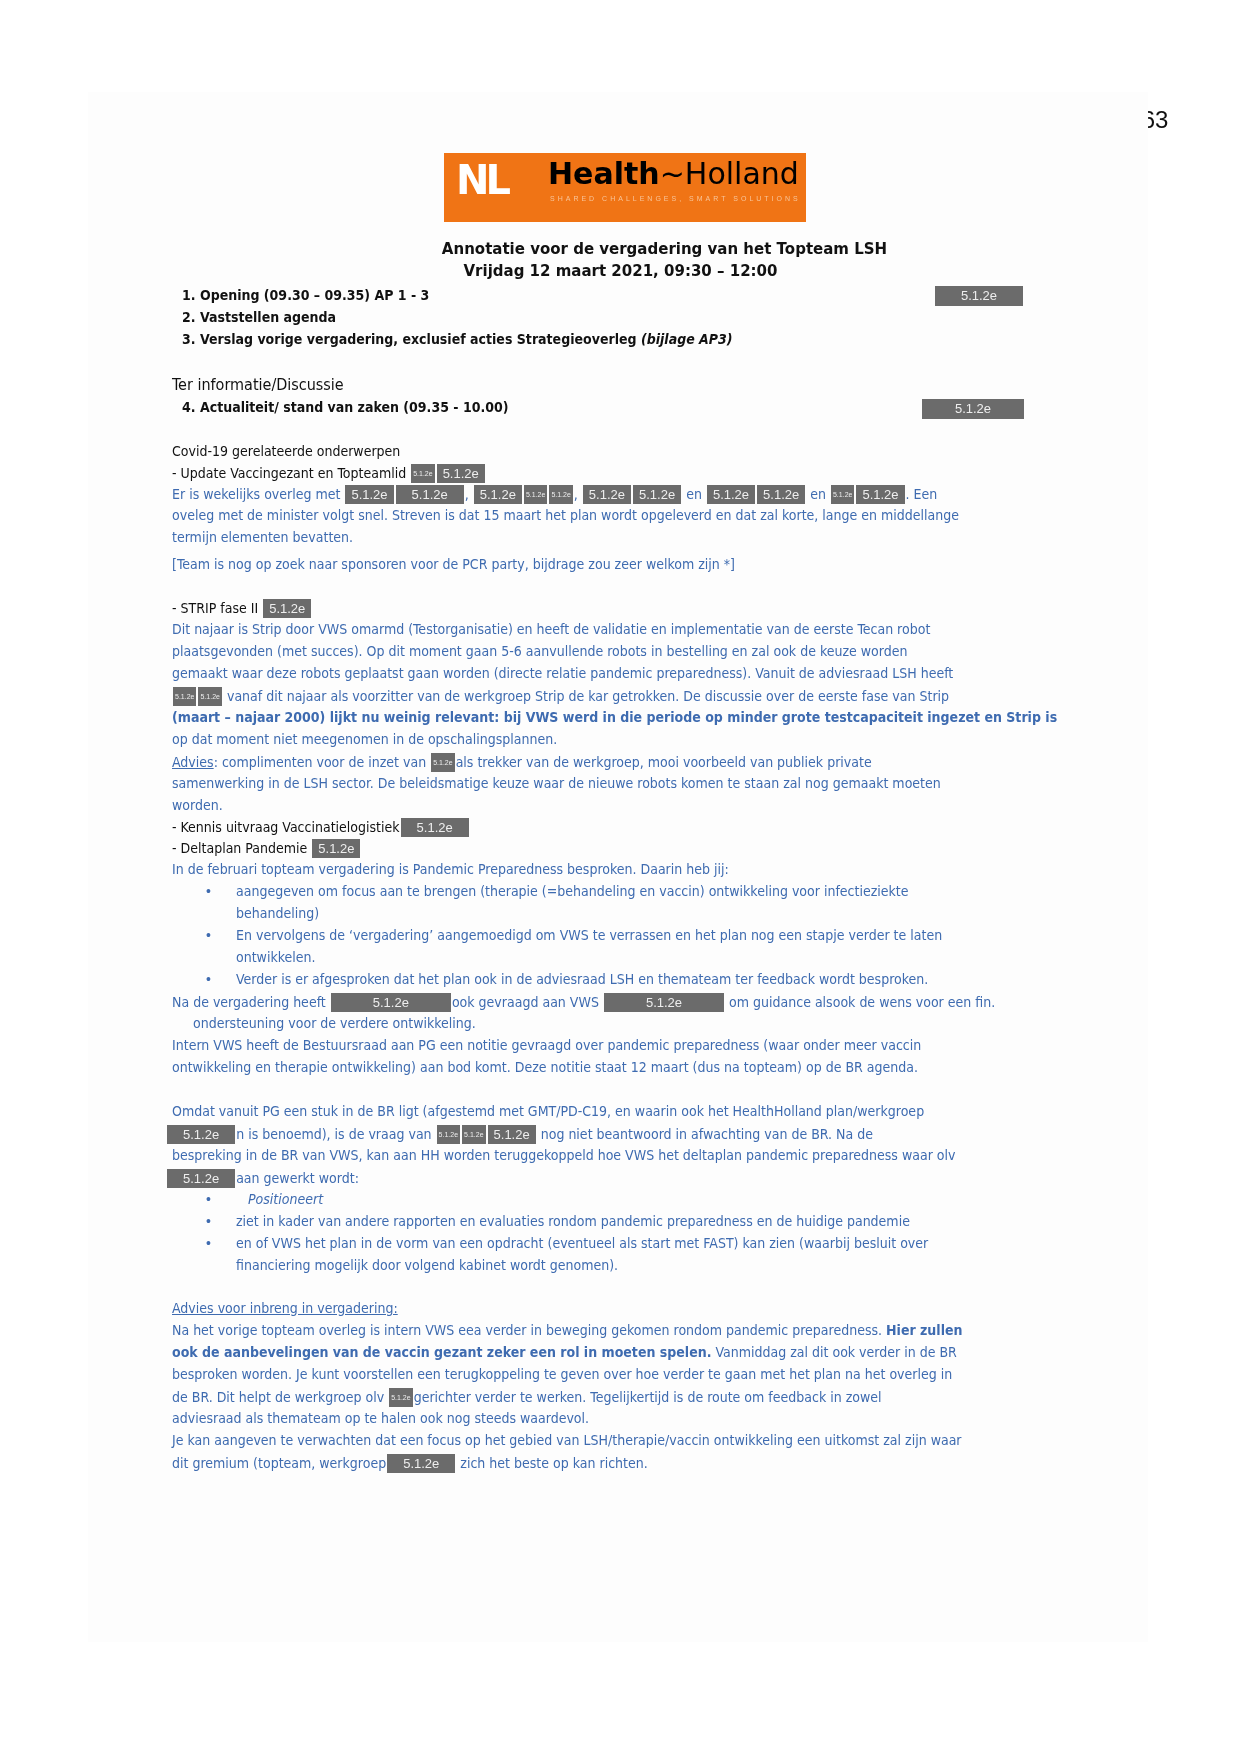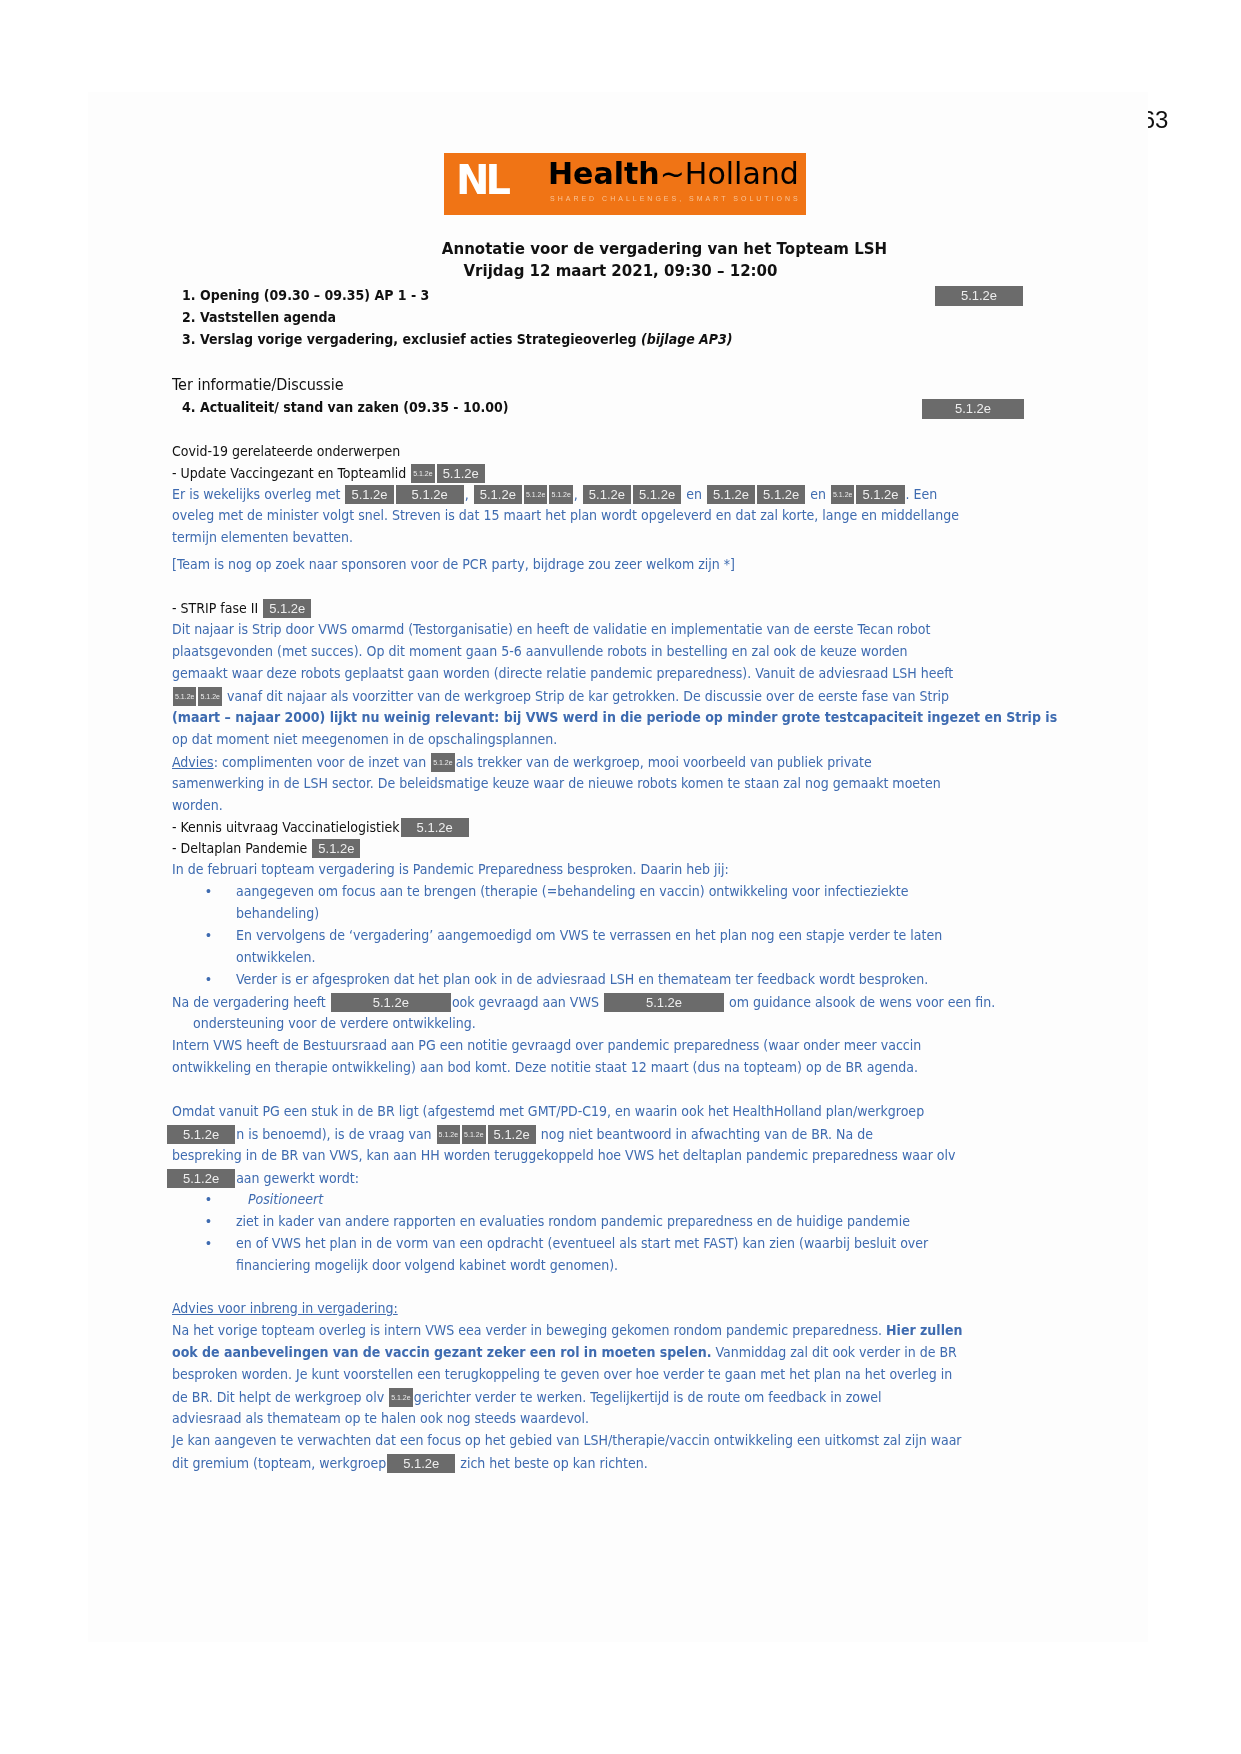--- a/index.html
+++ b/index.html
@@ -1,19 +1,19 @@
 <!DOCTYPE html>
 <html><head>
 <meta charset="utf-8">
 <style>
   html, body { margin:0; padding:0; background:#ffffff; }
   body { width:1241px; height:1754px; position:relative; overflow:hidden; font-family:"Liberation Sans", sans-serif; }
   .docnum { position:absolute; left:1075px; top:62px; font-size:24px; color:#111; font-family:"Liberation Sans", sans-serif;margin-top:44px; }
   .page { position:absolute; left:88px; top:92px; width:1060px; height:1550px; background:#fdfdfd; }
-  .logo { position:absolute; left:444px; top:153px; width:362px; height:62px; background:#f07415; }
+  .logo { position:absolute; left:444px; top:153px; width:362px; height:69px; background:#f07415; }
   .logo .nl { position:absolute; left:12px; top:4px; font-size:40px; font-weight:bold; color:#fff; letter-spacing:-4px; font-family:"DejaVu Sans", sans-serif; }
   .logo .name { position:absolute; left:104px; top:3px; font-size:30px; color:#000000; font-family:"DejaVu Sans", sans-serif; }
   .logo .name b { font-weight:bold; }
   .logo .tag { position:absolute; left:106px; top:42px; font-size:7px; letter-spacing:3px; color:#f8c59a; }
   .title { position:absolute; left:0; width:1241px; text-align:center; font-weight:bold; font-size:15px; color:#111; font-family:"DejaVu Sans", sans-serif; }
   .line { position:absolute; left:172px; font-size:14px; white-space:nowrap; font-family:"DejaVu Sans Condensed","DejaVu Sans", sans-serif; }
   .blk { color:#111; }
   .bold { font-weight:bold;margin-left:10px; }
   .blue { color:#3e6bb0; }
   .big { font-size:16px; }

